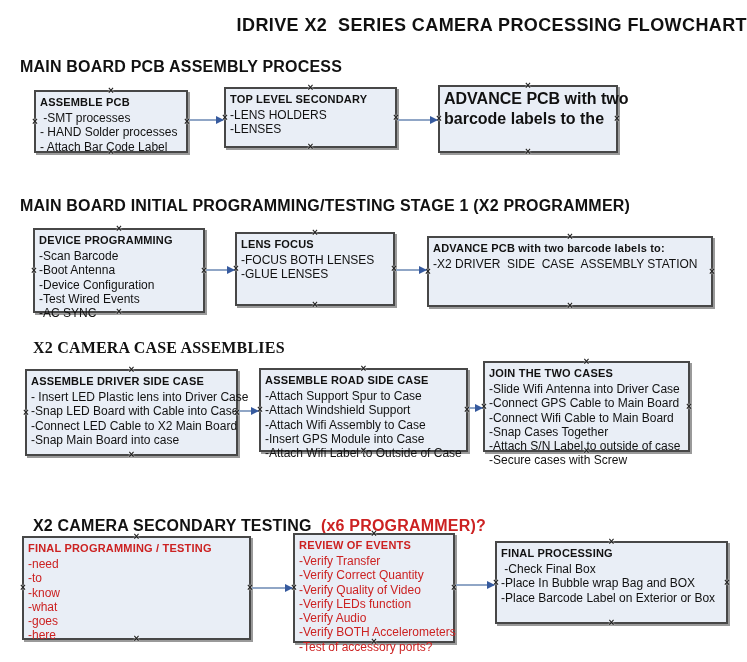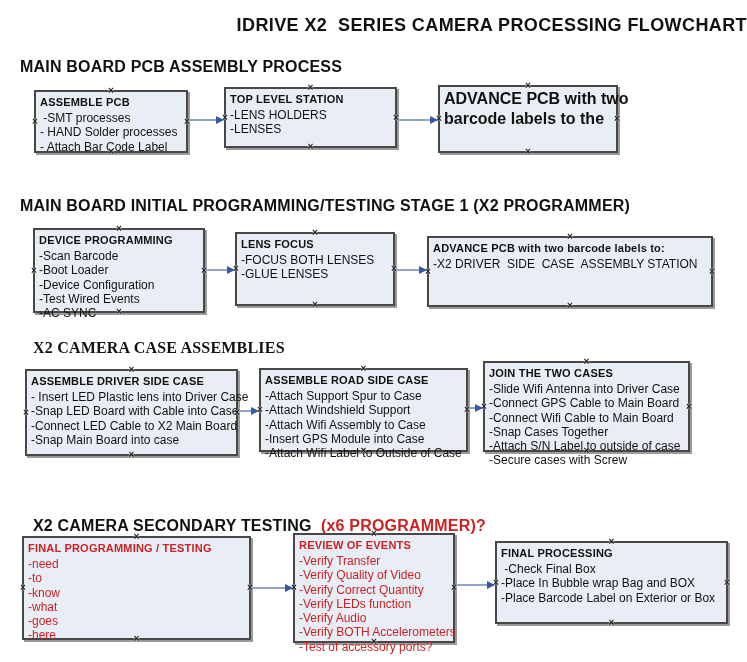--- a/index.html
+++ b/index.html
@@ -44,21 +44,21 @@
     <div class="bi"> -SMT processes</div>
     <div class="bi">- HAND Solder processes</div>
     <div class="bi">- Attach Bar Code Label</div>
     <i class="hd t">×</i>
       <i class="hd b">×</i>
       <i class="hd l">×</i>
       <i class="hd r">×</i>
   </div>
 
   <div class="box" style="left:224px;top:87px;width:173px;height:61px;">
-    <div class="bt">TOP LEVEL STATION</div>
+    <div class="bt">TOP LEVEL SECONDARY</div>
     <div class="bi">-LENS HOLDERS</div>
     <div class="bi">-LENSES</div>
     <i class="hd t">×</i>
       <i class="hd b">×</i>
       <i class="hd l">×</i>
       <i class="hd r">×</i>
   </div>
 
   <div class="box" style="left:438px;top:85px;width:180px;height:68px;">
     <div class="bt3">ADVANCE PCB with two</div>
@@ -74,21 +74,21 @@
     </div>
   <div class="arrow" style="left:398px;top:119px;width:39px;">
       <i class="ah"></i>
     </div>
 
   <div class="sh" style="left:20px;top:197px;">MAIN BOARD INITIAL PROGRAMMING/TESTING STAGE 1 (X2 PROGRAMMER)</div>
 
   <div class="box" style="left:33px;top:228px;width:172px;height:85px;">
     <div class="bt">DEVICE PROGRAMMING</div>
     <div class="bi">-Scan Barcode</div>
-    <div class="bi">-Boot Loader</div>
+    <div class="bi">-Boot Antenna</div>
     <div class="bi">-Device Configuration</div>
     <div class="bi">-Test Wired Events</div>
     <div class="bi">-AC SYNC</div>
     <i class="hd t">×</i>
       <i class="hd b">×</i>
       <i class="hd l">×</i>
       <i class="hd r">×</i>
   </div>
 
   <div class="box" style="left:235px;top:232px;width:160px;height:74px;">
@@ -177,22 +177,22 @@
     <div class="bi">-here</div>
     <i class="hd t">×</i>
       <i class="hd b">×</i>
       <i class="hd l">×</i>
       <i class="hd r">×</i>
   </div>
 
   <div class="box red" style="left:293px;top:533px;width:162px;height:110px;">
     <div class="bt">REVIEW OF EVENTS</div>
     <div class="bi">-Verify Transfer</div>
+    <div class="bi">-Verify Correct Quantity</div>
     <div class="bi">-Verify Quality of Video</div>
-    <div class="bi">-Verify Correct Quantity</div>
     <div class="bi">-Verify LEDs function</div>
     <div class="bi">-Verify Audio</div>
     <div class="bi">-Verify BOTH Accelerometers</div>
     <div class="bi">-Test of accessory ports?</div>
     <i class="hd t">×</i>
       <i class="hd b">×</i>
       <i class="hd l">×</i>
       <i class="hd r">×</i>
   </div>
 

